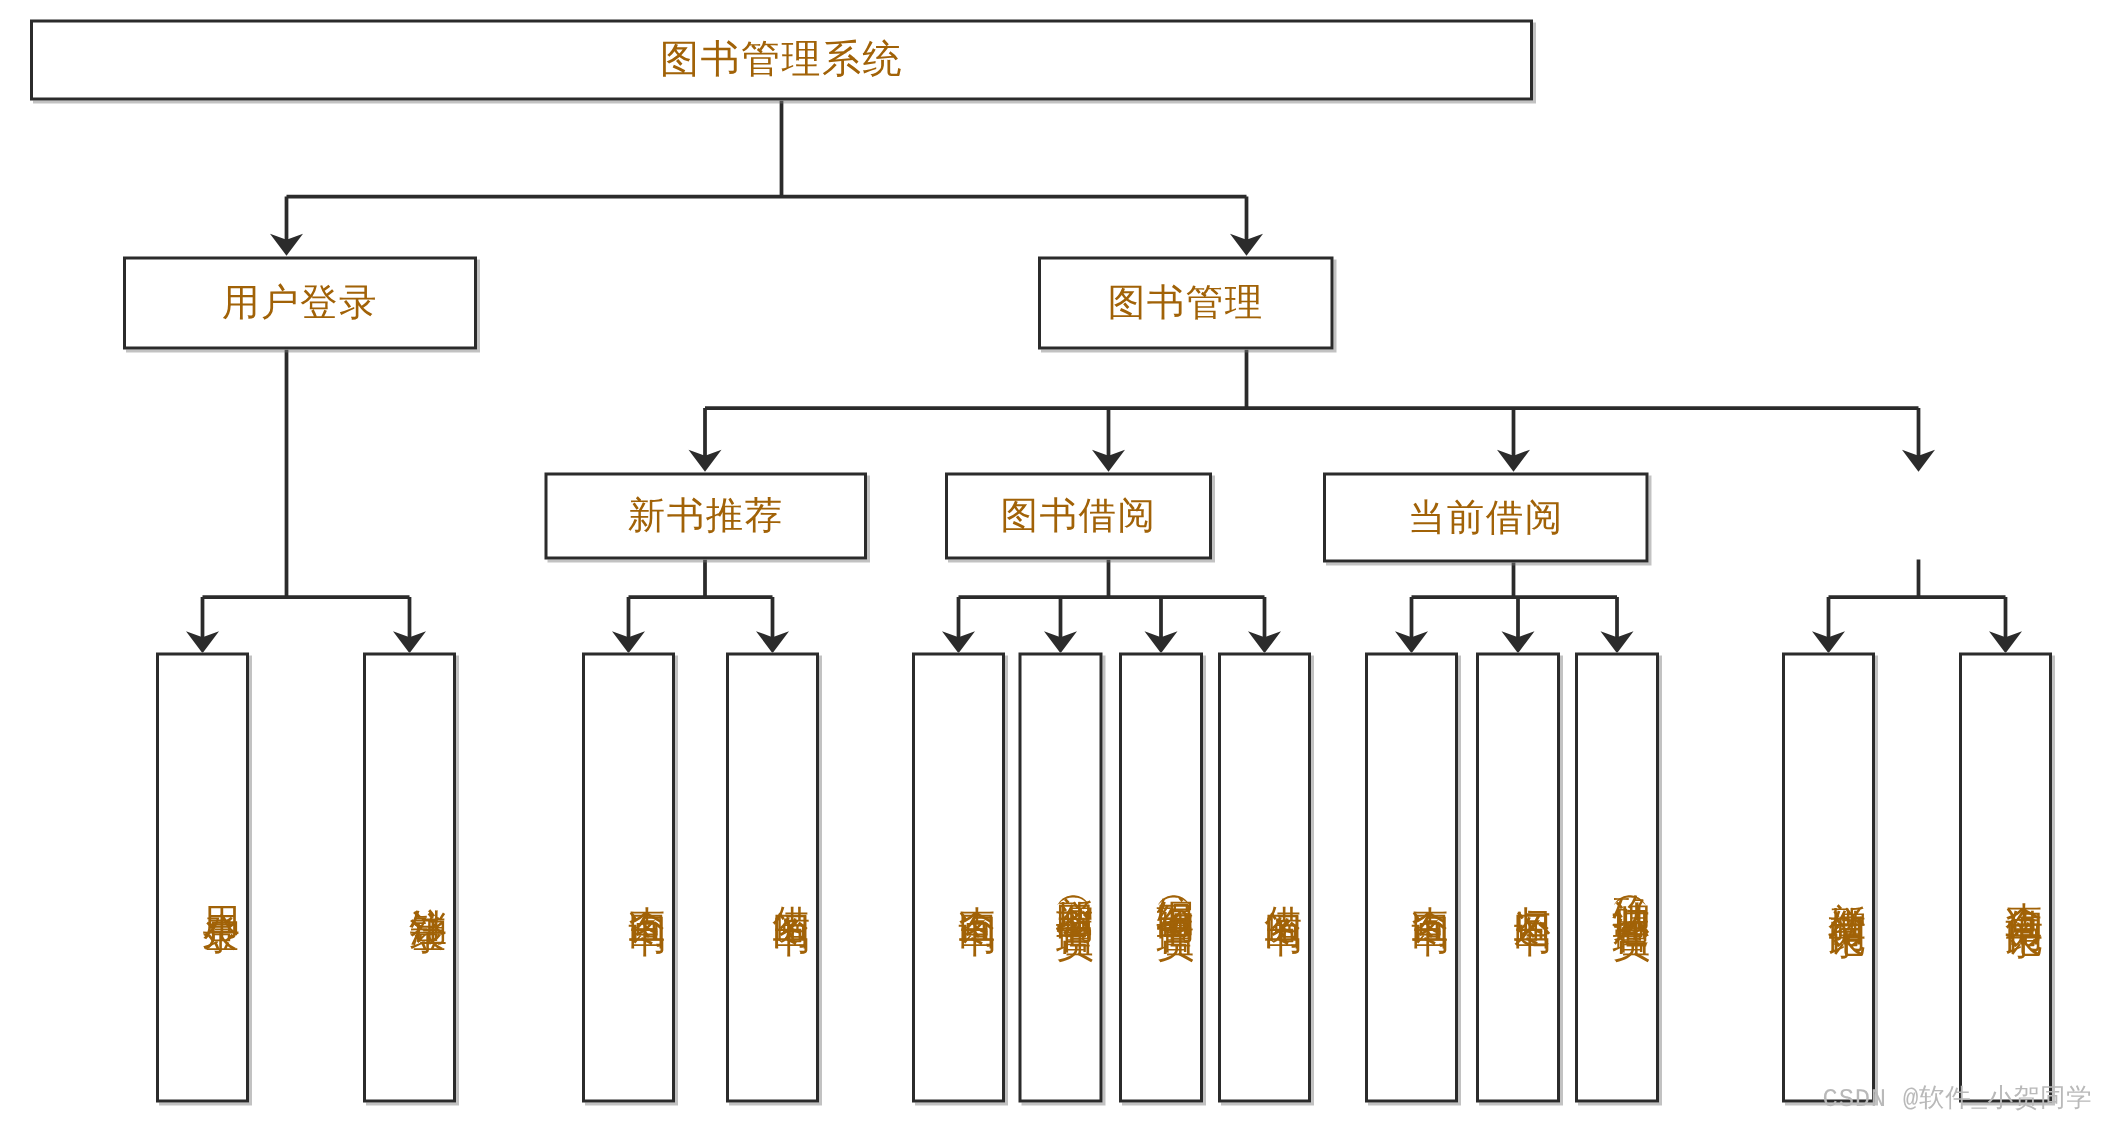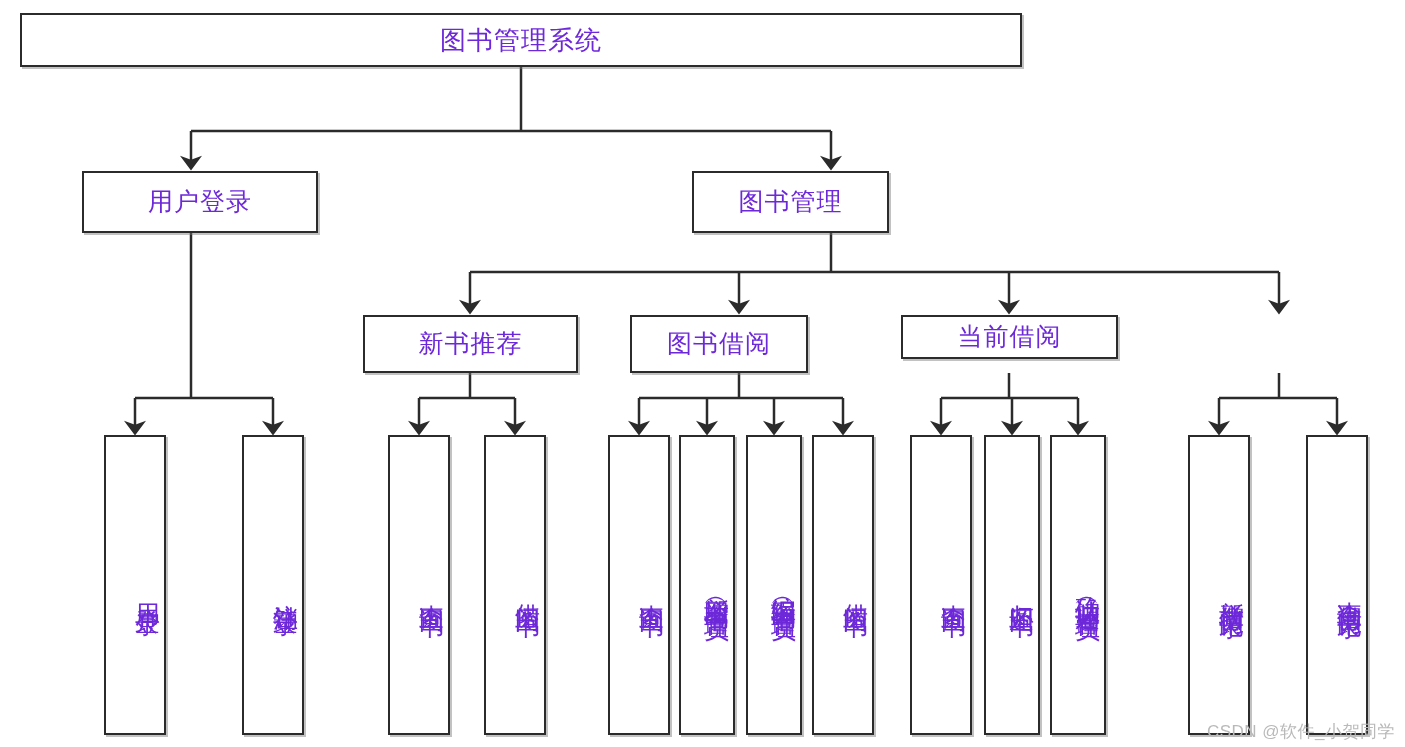--- a/index.html
+++ b/index.html
@@ -27,21 +27,21 @@
   }
   .node {
     position: absolute;
     box-sizing: border-box;
     background: #ffffff;
     border: 2.5px solid #2b2b2b;
     box-shadow: 2px 2px 0 rgba(120,120,120,0.45);
     display: flex;
     align-items: center;
     justify-content: center;
-    color: #6d28d9;
+    color: #a16207;
   }
   .node.horiz {
     font-size: 25px;
     letter-spacing: 1px;
     line-height: 1.1;
   }
   .node.root {
     font-size: 26px;
   }
   .node.vert {
@@ -59,21 +59,21 @@
     display: block;
   }
   .watermark {
     position: absolute;
     right: 10px;
     bottom: 4px;
     font-size: 17px;
     color: #b9b9b9;
     letter-spacing: 0.5px;
     white-space: nowrap;
-    font-family: Liberation Sans, sans-serif;
+    font-family: Liberation Mono, monospace;
   }
 </style>
 </head>
 <body>
 
 <div id="canvas">
 
   <svg class="wires" viewBox="0 0 1405 747" xmlns="http://www.w3.org/2000/svg">
     <defs>
       <marker id="arrowhead" markerWidth="10" markerHeight="10" refX="3.2" refY="5" orient="auto" markerUnits="strokeWidth">
@@ -134,21 +134,21 @@
   <div class="node horiz" style="left:692px; top:171px; width:197px; height:62px;">
     <span>图书管理</span>
   </div>
 
   <div class="node horiz" style="left:363px; top:315px; width:215px; height:58px;">
     <span>新书推荐</span>
   </div>
   <div class="node horiz" style="left:630px; top:315px; width:178px; height:58px;">
     <span>图书借阅</span>
   </div>
-  <div class="node horiz" style="left:901px; top:315px; width:217px; height:44px;">
+  <div class="node horiz" style="left:882px; top:315px; width:217px; height:60px;">
     <span>当前借阅</span>
   </div>
 
   <div class="node vert" style="left:104px; top:435px; width:62px; height:300px;">
     <span class="vlabel">用户登录</span>
   </div>
   <div class="node vert" style="left:242px; top:435px; width:62px; height:300px;">
     <span class="vlabel">注销登录</span>
   </div>
   <div class="node vert" style="left:388px; top:435px; width:62px; height:300px;">

